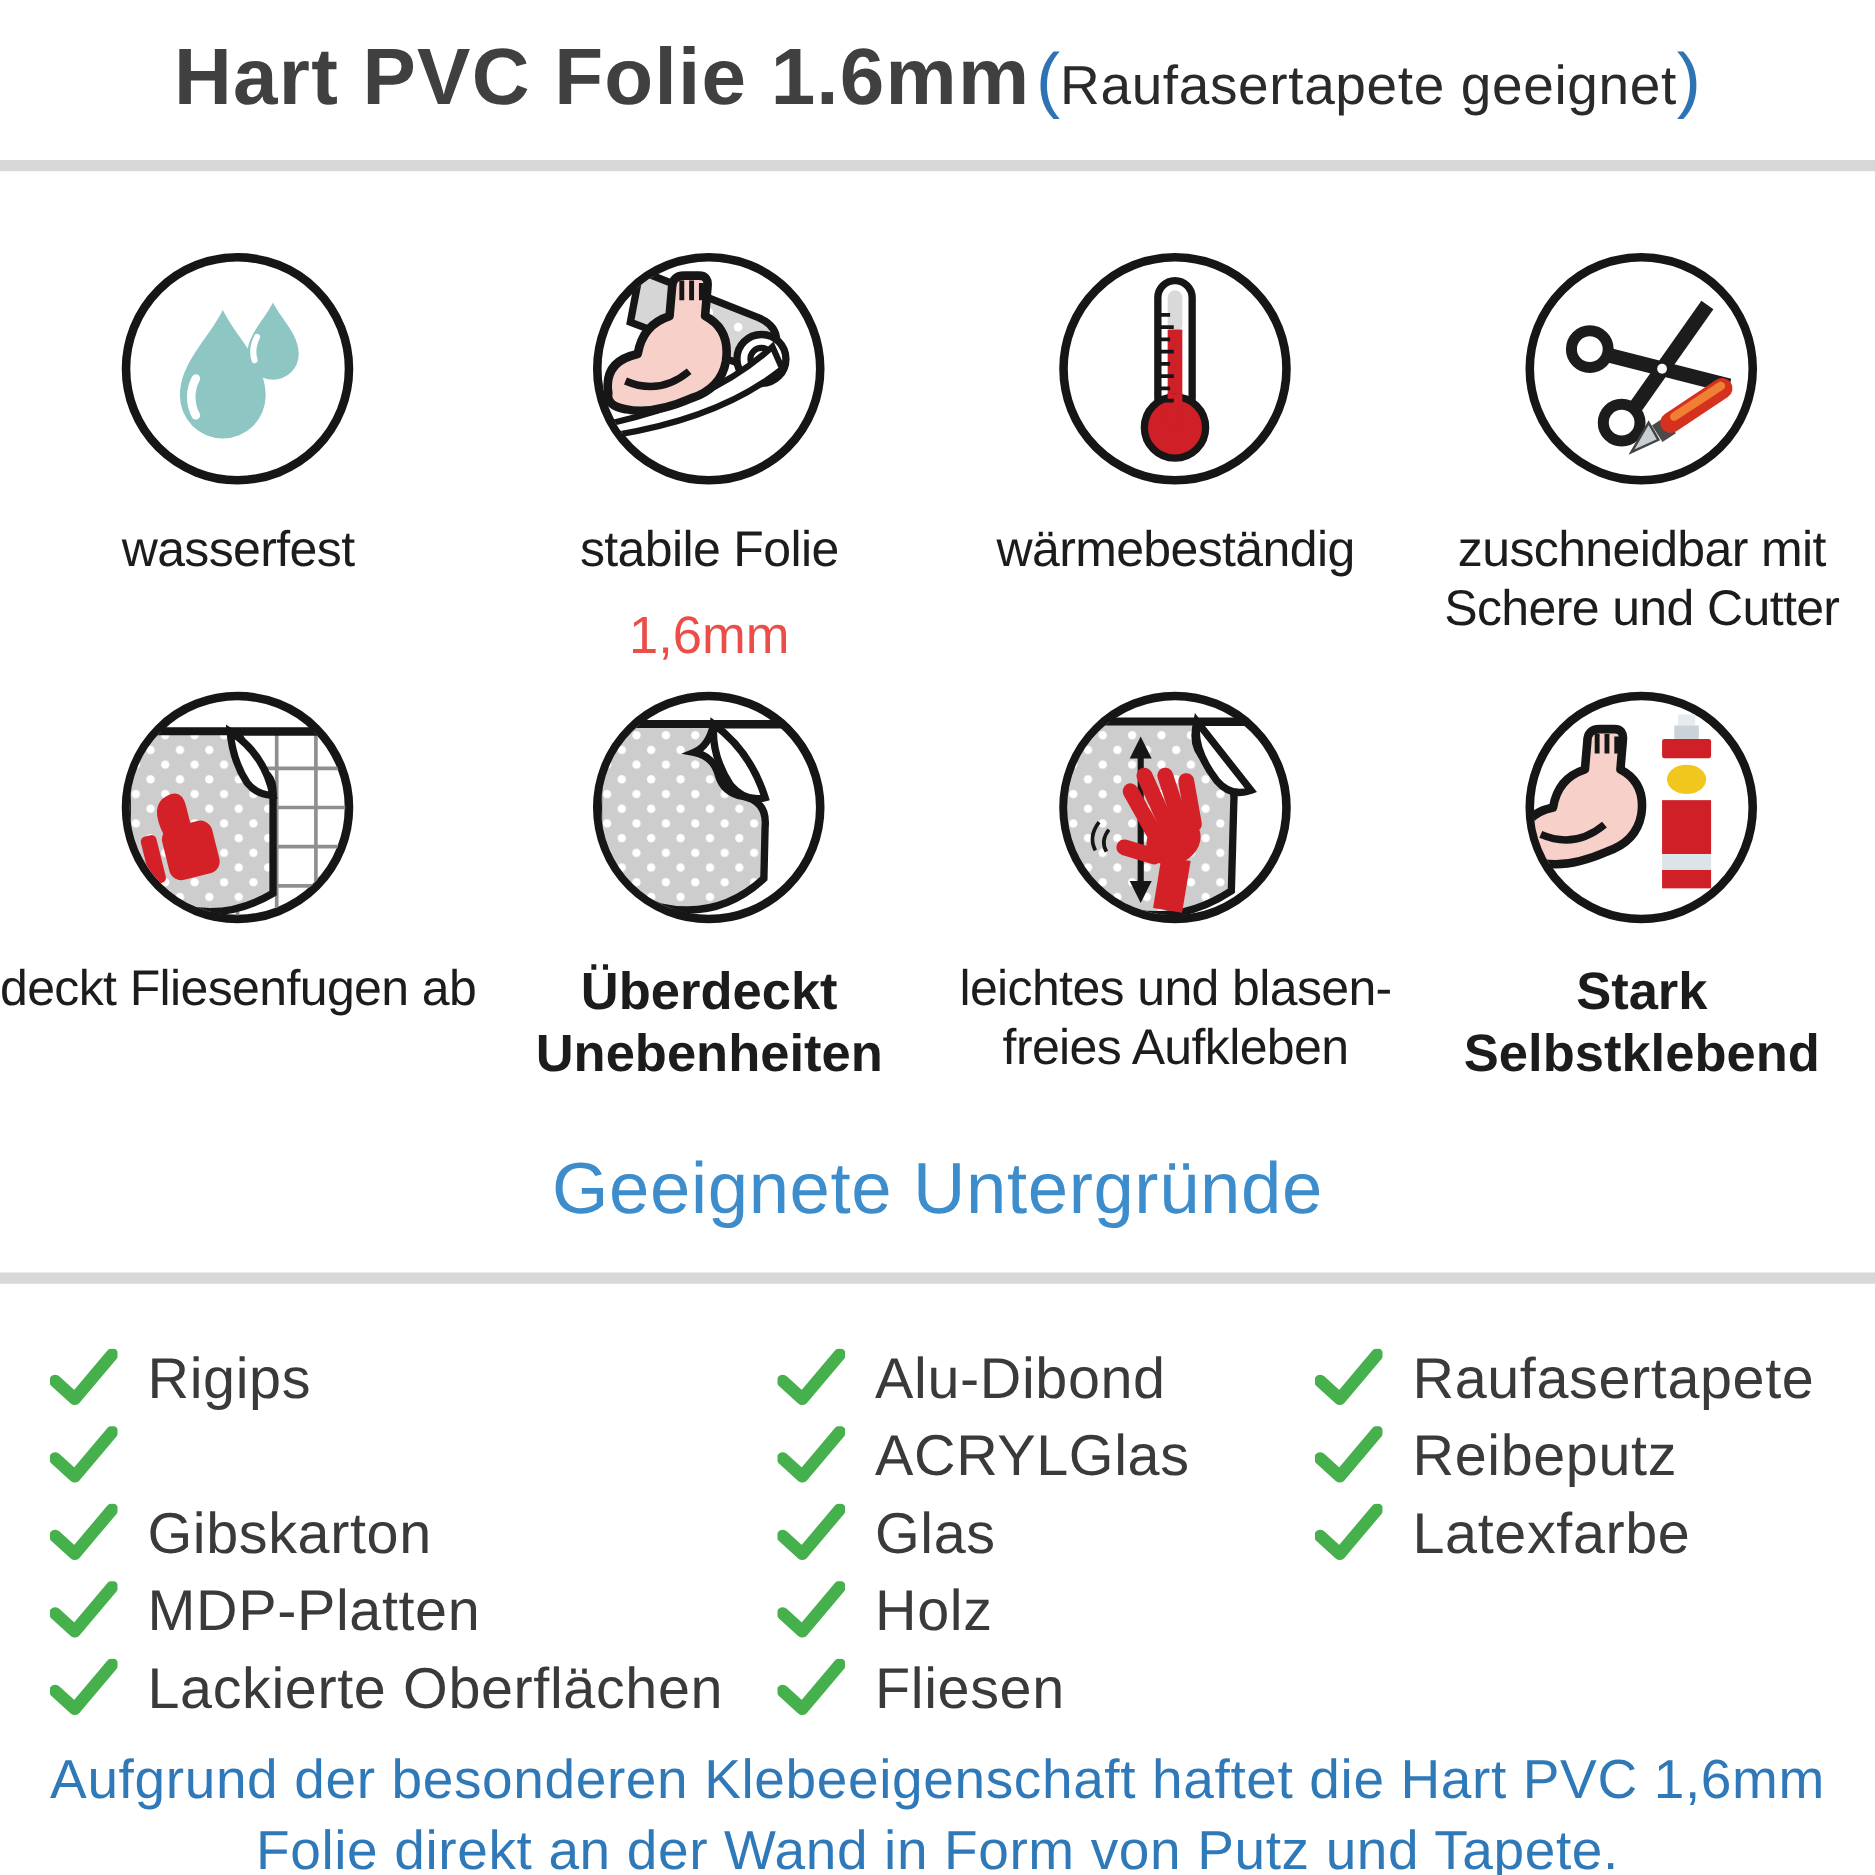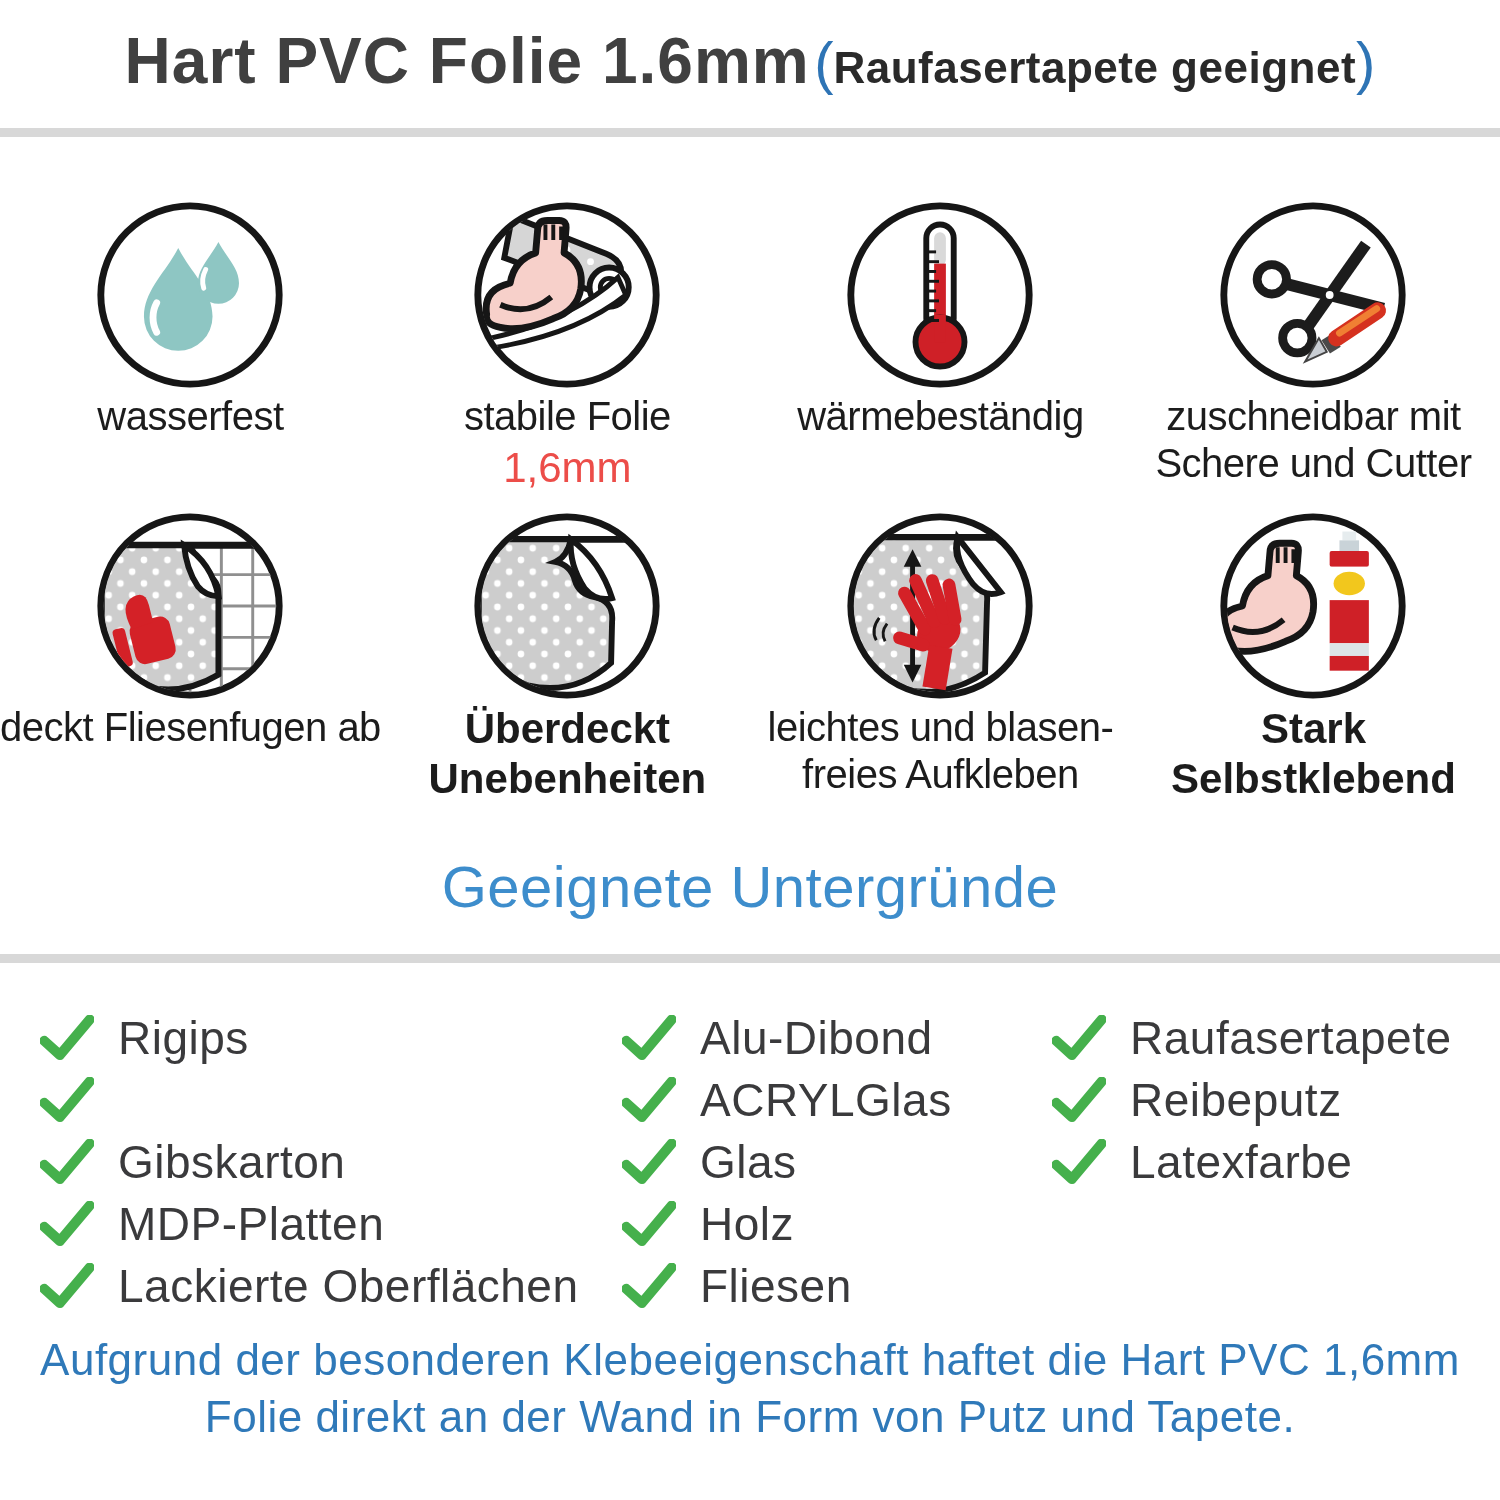--- a/index.html
+++ b/index.html
@@ -4,30 +4,30 @@
 <style>
   html,body{margin:0;padding:0;}
   body{
     width:1500px;height:1500px;background:#ffffff;position:relative;overflow:hidden;
     font-family:"Liberation Sans", sans-serif;color:#1c1c1c;
   }
   
   .header{padding-top:24px;text-align:center;white-space:nowrap;}
   .title{display:inline;font-size:64px;font-weight:600;color:#404040;letter-spacing:1px;}
   .paren{font-size:58px;font-weight:400;color:#2e74b5;}
-  .note{font-size:44px;font-weight:700;color:#2a2a2a;letter-spacing:.5px;}
+  .note{font-size:44px;font-weight:400;color:#2a2a2a;letter-spacing:.5px;}
   .divider{height:9px;background:#d8d8d8;width:100%;}
   .div1{margin-top:30px;}
   
   .features{display:grid;grid-template-columns:repeat(4,1fr);row-gap:16px;padding-top:60px;}
   .feature{display:flex;flex-direction:column;align-items:center;}
   .ficon{width:196px;height:196px;}
-  .flabel{font-size:40px;line-height:1.18;color:#1c1c1c;text-align:center;letter-spacing:-0.5px;white-space:nowrap;}
+  .flabel{margin-top:24px;font-size:40px;line-height:1.18;color:#1c1c1c;text-align:center;letter-spacing:-0.5px;white-space:nowrap;}
   .flabel.bold{font-weight:700;font-size:42px;letter-spacing:0;}
-  .fsub{margin-top:4px;font-size:42px;color:#ec4d49;text-align:center;}
+  .fsub{margin-top:20px;font-size:42px;color:#ec4d49;text-align:center;}
   
   .h2{margin-top:50px;text-align:center;font-size:58px;font-weight:500;color:#3d8dcc;letter-spacing:.5px;}
   .div2{margin-top:34px;}
   .checklist{display:grid;grid-template-columns:572px 420px auto;column-gap:10px;margin:44px 40px 0 40px;}
   ul.col{list-style:none;margin:0;padding:0;}
   .check-item{display:flex;align-items:center;gap:24px;height:62px;}
   .check{width:54px;height:46px;flex:0 0 auto;}
   .check path{stroke:#45b04c;stroke-width:7;fill:none;stroke-linecap:round;stroke-linejoin:round;}
   .check-item span{font-size:46px;color:#3a3a3c;letter-spacing:.5px;white-space:nowrap;}
   

